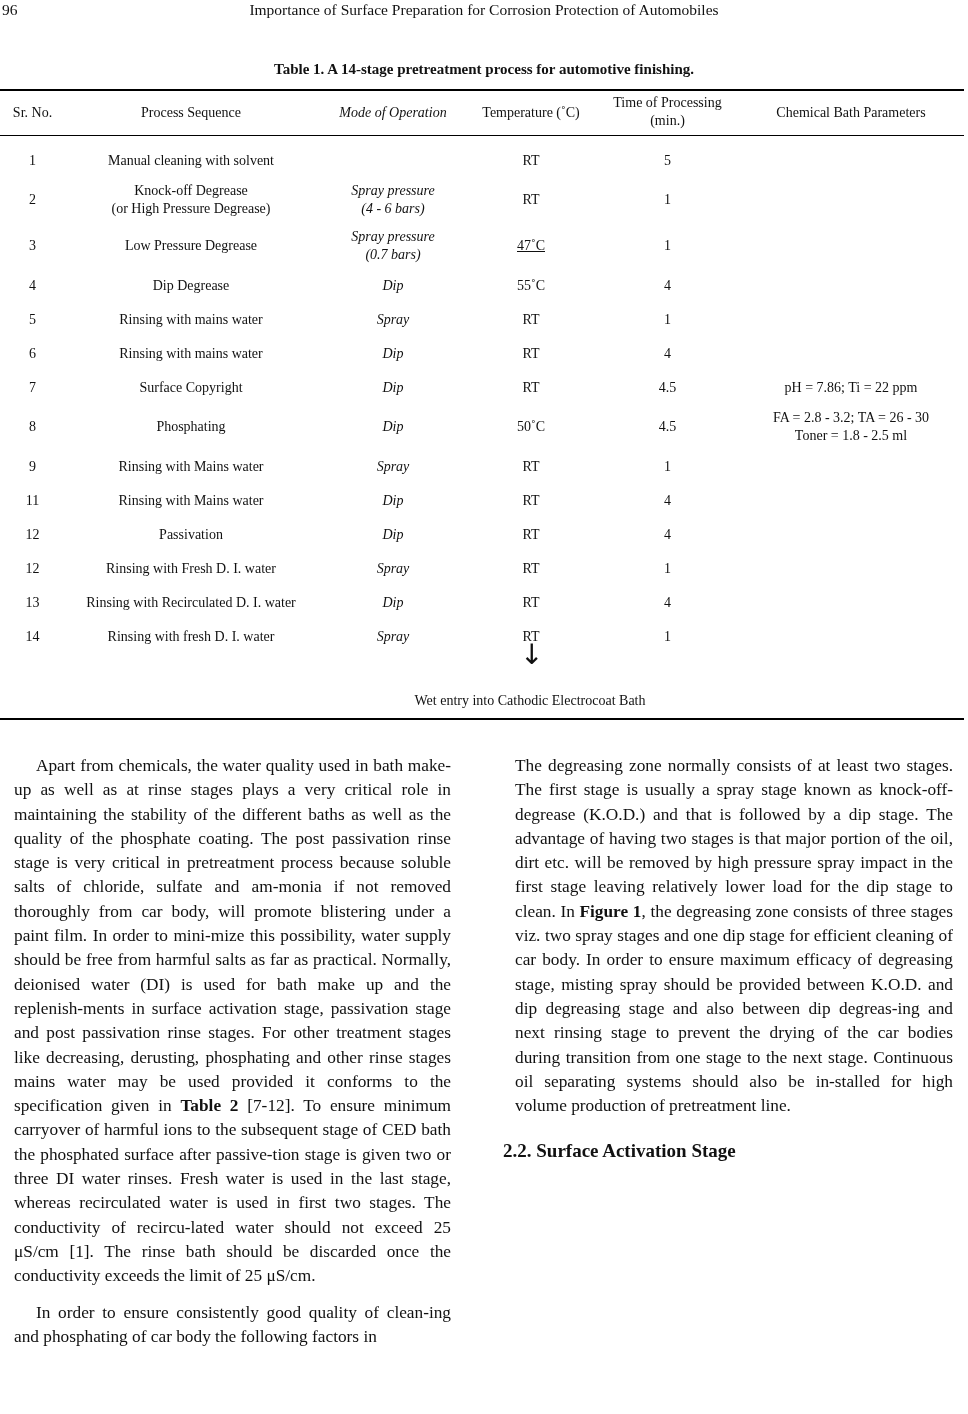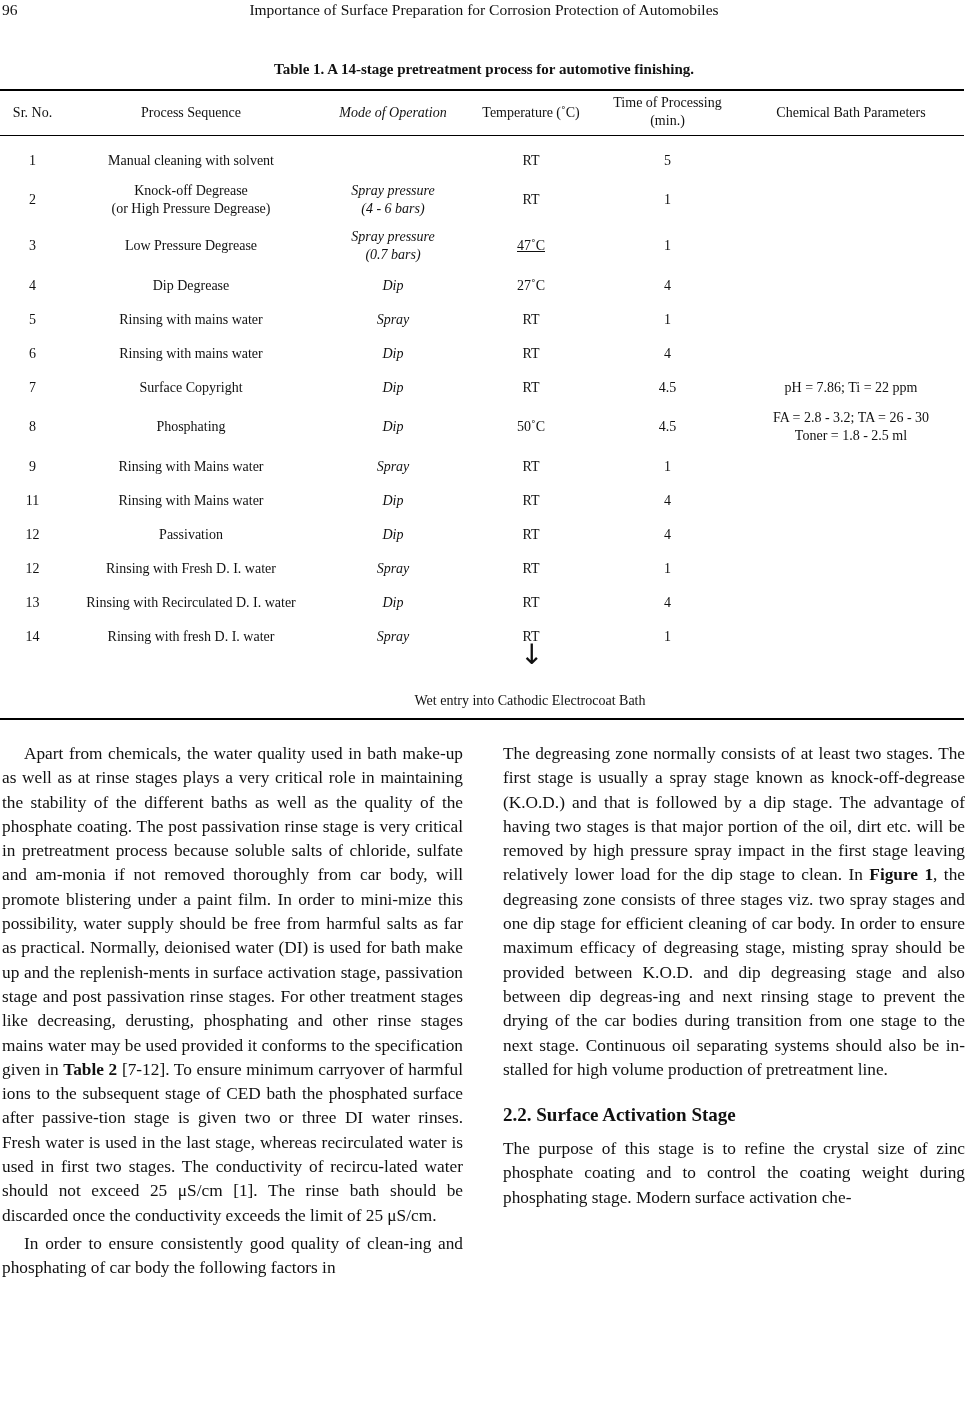--- a/index.html
+++ b/index.html
@@ -40,21 +40,21 @@
     position: absolute; top: 692px; left: 330px; width: 400px; text-align: center;
     font-size: 14px; line-height: 18px;
   }
 
   .col {
     position: absolute; top: 742px; font-size: 17.3px; line-height: 24.3px;
     text-align: justify;
   }
   .col.left { left: 2px; width: 461px; }
   .col.right { left: 503px; width: 462px; }
-  .col p { margin: 0; }
+  .col p { margin: 12px; }
   .col p.indent { text-indent: 22px; }
   .col h3 {
     font-size: 19px; font-weight: bold; margin: 21px 0 10px 0; line-height: 24px;
   }
   .col b { font-weight: bold; }
 
   .footer {
     position: absolute; top: 1395px; left: 0; width: 784px; height: 20px;
     font-size: 15px; line-height: 18px; margin-top: 44px;
   }
@@ -154,21 +154,21 @@
       <div class="cell c-sr" style="top: 277px;">
         <div>4</div>
       </div>
       <div class="cell c-proc" style="top: 277px;">
         <div>Dip Degrease</div>
       </div>
       <div class="cell c-mode" style="top: 277px;">
         <div>Dip</div>
       </div>
       <div class="cell c-temp" style="top: 277px;">
-        <div>27˚C</div>
+        <div>55˚C</div>
       </div>
       <div class="cell c-time" style="top: 277px;">
         <div>4</div>
       </div>
       <div class="cell c-chem" style="top: 277px;">
         <div></div>
       </div>
     </div>
     <div>
       <div class="cell c-sr" style="top: 311px;">
@@ -377,19 +377,18 @@
 <div class="wet-entry">Wet entry into Cathodic Electrocoat Bath</div>
 
 <div class="col left">
   <p class="indent"><span>Apart from chemicals, the water quality used in bath make-up as well as at rinse stages plays a very critical role in maintaining the stability of the different baths as well as the quality of the phosphate coating. The post passivation rinse stage is very critical in pretreatment process because soluble salts of chloride, sulfate and am-monia if not removed thoroughly from car body, will promote blistering under a paint film. In order to mini-mize this possibility, water supply should be free from harmful salts as far as practical. Normally, deionised water (DI) is used for bath make up and the replenish-ments in surface activation stage, passivation stage and post passivation rinse stages. For other treatment stages like decreasing, derusting, phosphating and other rinse stages mains water may be used provided it conforms to the specification given in </span><b>Table 2</b><span> [7-12]. To ensure minimum carryover of harmful ions to the subsequent stage of CED bath the phosphated surface after passive-tion stage is given two or three DI water rinses. Fresh water is used in the last stage, whereas recirculated water is used in first two stages. The conductivity of recircu-lated water should not exceed 25 μS/cm [1]. The rinse bath should be discarded once the conductivity exceeds the limit of 25 μS/cm.</span></p>
   <p class="indent" style="margin-top:4px">In order to ensure consistently good quality of clean-ing and phosphating of car body the following factors in</p>
 </div>
 
 <div class="col right">
   <p><span>The degreasing zone normally consists of at least two stages. The first stage is usually a spray stage known as knock-off-degrease (K.O.D.) and that is followed by a dip stage. The advantage of having two stages is that major portion of the oil, dirt etc. will be removed by high pressure spray impact in the first stage leaving relatively lower load for the dip stage to clean. In </span><b>Figure 1</b><span>, the degreasing zone consists of three stages viz. two spray stages and one dip stage for efficient cleaning of car body. In order to ensure maximum efficacy of degreasing stage, misting spray should be provided between K.O.D. and dip degreasing stage and also between dip degreas-ing and next rinsing stage to prevent the drying of the car bodies during transition from one stage to the next stage. Continuous oil separating systems should also be in-stalled for high volume production of pretreatment line.</span></p>
   <h3>2.2. Surface Activation Stage</h3>
-  <p>The purpose of this stage is to refine the crystal size of zinc phosphate coating and to control the coating weight during phosphating stage. Modern surface activation che-</p>
 </div>
 
 <div class="footer">
   <span class="copy">Copyright © 2013 SciRes.</span>
   <span class="journal">JSEMAT</span>
 </div>
 
 </body></html>

